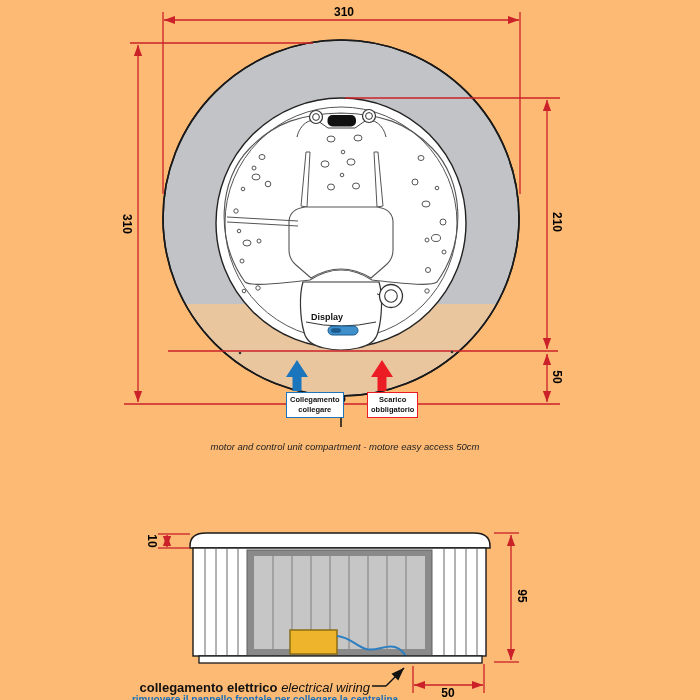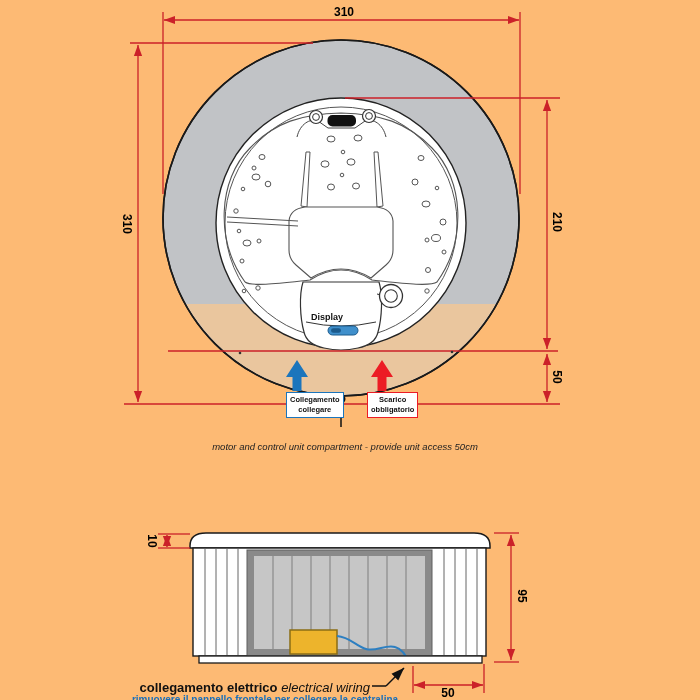--- a/index.html
+++ b/index.html
@@ -192,21 +192,21 @@
 
 <div class="abs tagbox tag-blue" style="left:250px;top:392px;margin-left:36px;">
   <div>Collegamento</div>
   <div>collegare</div>
 </div>
 <div class="abs tagbox tag-red" style="left:367px;top:392px;">
   <div>Scarico</div>
   <div>obbligatorio</div>
 </div>
 
-<div class="abs cap2" style="left:60px;top:441px;width:570px;">motor and control unit compartment - provide unit access 50cm</div>
+<div class="abs cap2" style="left:60px;top:441px;width:570px;">motor and control unit compartment - motore easy access 50cm</div>
 
 <div class="abs rot dim" style="left:152px;top:541px;">10</div>
 <div class="abs rot dim" style="left:522px;top:596px;">95</div>
 <div class="abs ctr dim" style="left:448px;top:693px;">50</div>
 
 <div class="abs wiring" style="right:330px;top:680px;text-align:right;">
   <span class="b">collegamento elettrico</span>
   <span class="i">electrical wiring</span>
 </div>
 

